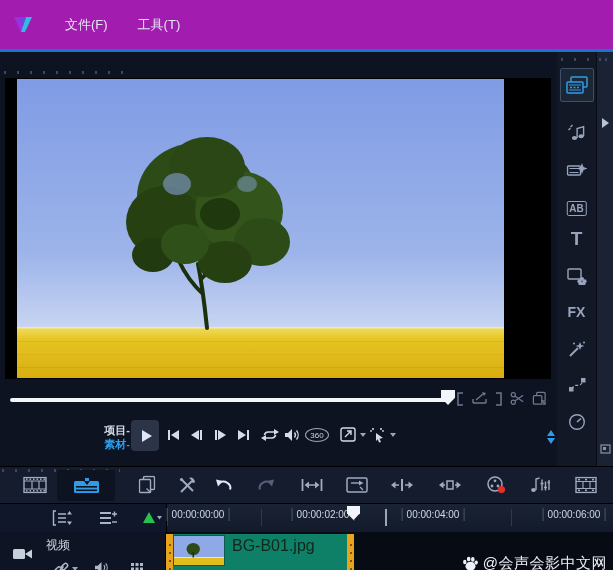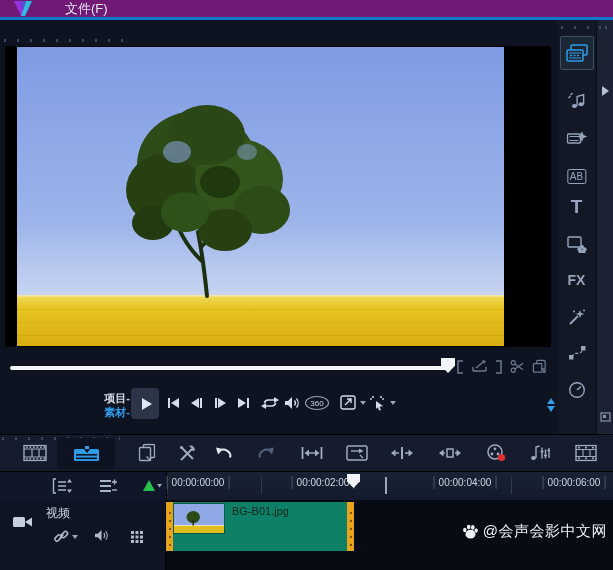--- a/index.html
+++ b/index.html
@@ -1,21 +1,21 @@
 <!DOCTYPE html>
 <html><head>
 <meta charset="utf-8">
 <style>
   * { margin:0; padding:0; box-sizing:border-box; }
   html,body { width:613px; height:570px; overflow:hidden; background:#04070c;
               font-family:"Liberation Sans","DejaVu Sans",sans-serif; }
   .app { position:relative; width:613px; height:570px; background:#0a0e18; }
 
   
-  .menubar { height:17px; background:#701a75; display:flex; align-items:center; padding-left:12px; }
+  .menubar { height:49px; background:#a21caf; display:flex; align-items:center; padding-left:12px; }
   .logo { width:22px; height:20px; margin-right:16px; display:inline-flex; }
   .menu-item { color:#e2e7f0; font-size:13px; padding:0 15px; line-height:33px; cursor:default; }
   .accent { height:3px; background:#1377cc; }
 
   
   .main { display:flex; height:414px; }
   .preview-panel { position:relative; width:557px; background:#0d1321; }
 
   .dots { height:3px; background-image:repeating-linear-gradient(90deg,#3c4862 0 2px,transparent 2px 13px); }
   .dots-preview { position:absolute; top:19px; left:4px; width:126px; }
@@ -57,21 +57,21 @@
   .spinner { position:absolute; left:547px; top:7px; display:flex; flex-direction:column; gap:2px; }
   .sp-u { width:0; height:0; border:4px solid transparent; border-bottom:6px solid #2e9ce8; }
   .sp-d { width:0; height:0; border:4px solid transparent; border-top:6px solid #2e9ce8; }
 
   
   .sidebar { width:56px; display:flex; }
   .sb-icons { position:relative; width:39px; background:#121826; }
   .sb-item { position:absolute; left:50%; transform:translateX(-50%); color:#97a4bb; display:flex;
              align-items:center; justify-content:center; }
   .sb-active { width:34px; height:34px; background:#1c2736; border:1px solid #3e4e66; border-radius:2px; color:#2e9ce8; }
-  .sb-ab { border:1px solid #97a4bb; border-radius:2px; font-size:10px; font-weight:normal; padding:1px 2px; }
+  .sb-ab { border:1px solid #97a4bb; border-radius:2px; font-size:10px; font-weight:bold; padding:1px 2px; }
   .sb-t { font-size:19px; font-weight:bold; }
   .sb-fx { font-size:14px; font-weight:bold; }
   .sb-strip { position:relative; flex:1; background:#1a2233; border-left:1px solid #090c13; }
   .strip-arrow { position:absolute; left:5px; top:66px; width:0; height:0;
                  border:5px solid transparent; border-left:7px solid #b8c2d2; }
   .strip-bottom-icon { position:absolute; left:3px; top:392px; color:#8a94a8; display:inline-flex; }
 
   
   .toolbar { position:relative; height:37px; background:#151c2d; border-top:1px solid #000; }
   .tb { position:absolute; top:50%; transform:translate(-50%,-50%); color:#9fabc0; display:inline-flex; }
@@ -98,38 +98,39 @@
   .track-label { position:absolute; left:46px; top:5px; font-size:12px; color:#c9d2de; }
   .th-ic { position:absolute; color:#aeb9c9; display:inline-flex; align-items:center; }
   .track-lane { position:relative; flex:1; background:#070b13; }
   .clip { position:absolute; left:0; top:2px; width:188px; height:49px; background:#0e8068; }
   .clip-handle { position:absolute; top:0; width:7px; height:100%; background:#e8a31d;
                  background-image:repeating-linear-gradient(0deg,#7a5208 0 2px,transparent 2px 8px);
                  background-size:2px 80%; background-position:center; background-repeat:no-repeat; }
   .clip-handle.left { left:0; } .clip-handle.right { right:0; }
   .clip-thumb { position:absolute; left:7px; top:1px; width:52px; height:31px; border:1px solid #0a5c4a; }
   .clip-thumb svg { display:block; width:100%; height:100%; }
-  .clip-name { position:absolute; left:66px; top:3px; font-size:11px; color:#10271b; }
+  .clip-name { position:absolute; left:66px; top:3px; font-size:16px; color:#10271b; }
   .watermark { position:absolute; right:6px; top:22px; display:flex; align-items:center; gap:4px;
                color:#eef2f8; font-size:15px; letter-spacing:.5px; text-shadow:0 1px 2px rgba(0,0,0,.6); }
 </style>
 </head>
 <body>
 
 <div class="app">
 
   <div class="menubar">
     <span class="logo">
       <svg viewBox="0 0 22 20">
           <polygon points="2,2 8,2 13,17 9,17" fill="#9b30e0"></polygon>
           <polygon points="20,2 14,2 9,17 13,17" fill="#2ebce0"></polygon>
           <polygon points="8,2 14,2 11,11" fill="#5a55e8" opacity=".85"></polygon>
         </svg>
     </span>
     <span class="menu-item">文件(F)</span>
+    <span class="menu-item">工具(T)</span>
   </div>
   <div class="accent"></div>
 
   <div class="main">
 
     <div class="preview-panel">
       <div class="dots dots-preview"></div>
 
       <div class="video-frame">
         <div class="video-img">
@@ -477,21 +478,21 @@
           </svg>
       </span>
     </div>
     <div class="ruler">
       <span class="rtick" style="left:0"></span>
       <span class="rtick" style="left:94px"></span>
       <span class="rtick rtick-bright" style="left:218px"></span>
       <span class="rtick" style="left:344px"></span>
       <span class="rlabel" style="left:31px">00:00:00:00</span>
       <span class="rlabel" style="left:156px">00:00:02:00</span>
-      <span class="rlabel" style="left:298px">00:00:04:00</span>
+      <span class="rlabel" style="left:266px">00:00:04:00</span>
       <span class="rlabel" style="left:407px">00:00:06:00</span>
       <span class="playhead"></span>
     </div>
   </div>
 
   <div class="track-row">
     <div class="track-header">
       <span class="th-ic" style="left:12px;top:15px">
         <svg width="21" height="14" viewBox="0 0 21 14" fill="#c6d0dd">
             <rect x="1" y="2" width="12" height="10" rx="1.5"></rect>

